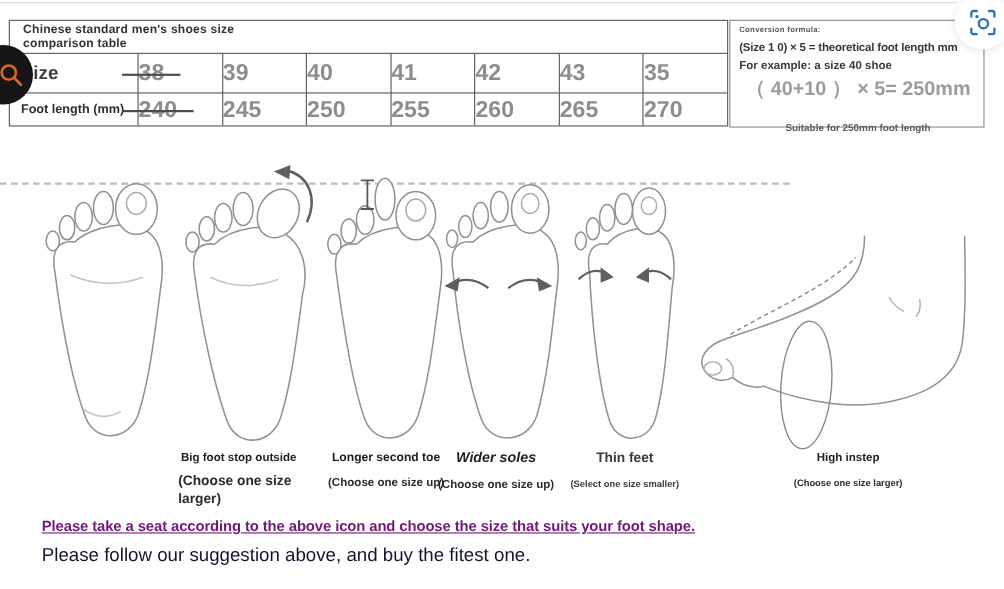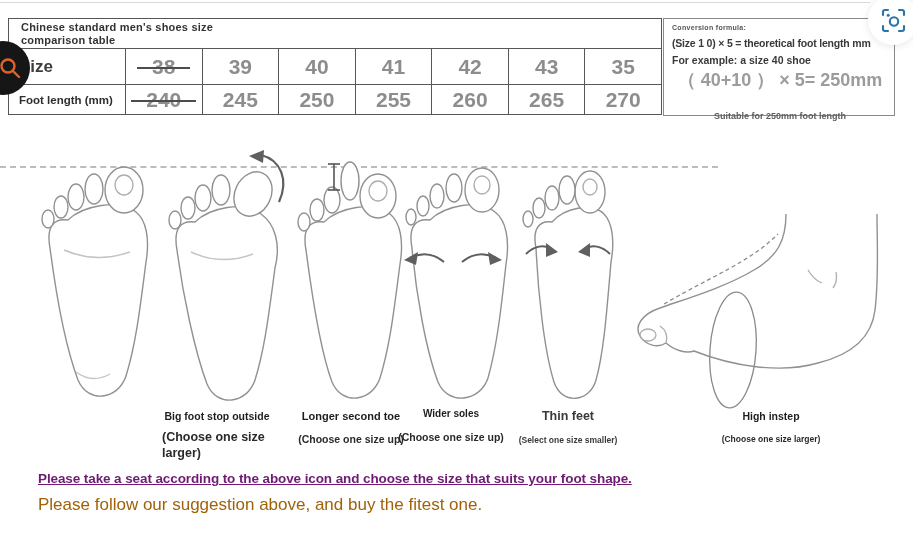--- a/index.html
+++ b/index.html
@@ -5,21 +5,21 @@
   html,body{margin:0;padding:0;background:#fff;}
   .stage{position:relative;width:913px;height:535px;background:#fff;overflow:hidden;
          font-family:"Liberation Sans",sans-serif;color:#333;}
   .top-hairline{position:absolute;left:0;top:2px;width:870px;height:0;border-top:1px solid #d9d9d9;}
 
   
   .size-table{position:absolute;left:8px;top:18px;width:654px;height:97px;border:1px solid #565656;box-sizing:border-box;background:#fff;}
   .tbl-header{height:30px;border-bottom:1px solid #565656;padding:2px 0 0 12px;box-sizing:border-box;}
   .tbl-header div{font-size:11px;font-weight:bold;color:#333;line-height:13px;letter-spacing:.2px;}
   .size-grid{display:grid;grid-template-columns:116px repeat(7,1fr);}
-  .cell{display:flex;align-items:center;justify-content:center;box-sizing:border-box;
+  .cell{display:flex;align-items:center;justify-content:flex-start;box-sizing:border-box;
         font-weight:bold;color:#8d8d8d;border-left:1px solid #565656;}
   .row1{height:35px;font-size:21px;}
   .row2{height:30px;border-top:1px solid #565656;font-size:21px;}
   .label-cell{justify-content:flex-start;padding-left:10px;border-left:none;color:#3d3d3d;}
   .label-size{font-size:17px;}
   .label-foot{font-size:11.5px;color:#2f2f2f;}
   .strike{position:relative;display:inline-block;}
   .strike::after{content:"";position:absolute;left:-15px;right:-15px;top:52%;height:2px;background:#4c4c4c;}
 
   
@@ -41,27 +41,27 @@
   .toe-line{position:absolute;left:0;top:166px;width:718px;height:0;border-top:2px dashed #bcbcbc;}
   .foot{position:absolute;}
   .foot path,.foot ellipse{vector-effect:non-scaling-stroke;}
   .foot-label{position:absolute;text-align:center;color:#1e1e1e;}
   .fl-title{font-weight:bold;}
   .fl-sub{font-weight:bold;color:#2a2a2a;}
 
   .lab1{left:36px;top:410px;width:112px;}  .lab1 .fl-title{font-size:9px;}  .lab1 .fl-sub{font-size:9px;margin-top:11px;}
   .lab2{left:158px;top:410px;width:118px;} .lab2 .fl-title{font-size:10.5px;} .lab2 .fl-sub{font-size:12.5px;margin-top:7px;text-align:left;padding-left:4px;line-height:16px;}
   .lab3{left:294px;top:410px;width:114px;} .lab3 .fl-title{font-size:11px;} .lab3 .fl-sub{font-size:10.5px;margin-top:11px;}
-  .lab4{left:398px;top:408px;width:106px;} .lab4 .fl-title{font-size:10px;} .lab4 .fl-sub{font-size:10.5px;margin-top:12px;}
+  .lab4{left:398px;top:408px;width:106px;} .lab4 .fl-title{font-size:13px;font-style:italic;} .lab4 .fl-sub{font-size:10.5px;margin-top:12px;}
   .lab5{left:514px;top:409px;width:108px;} .lab5 .fl-title{font-size:12.5px;color:#3a3a3a;} .lab5 .fl-sub{font-size:8.5px;margin-top:12px;color:#3a3a3a;}
   .lab6{left:714px;top:410px;width:114px;} .lab6 .fl-title{font-size:10.5px;} .lab6 .fl-sub{font-size:8.5px;margin-top:12px;}
 
   
   .footer-line1{position:absolute;left:38px;top:471px;font-size:13.5px;font-weight:bold;color:#701a75;letter-spacing:-.1px;text-decoration:underline;}
-  .footer-line2{position:absolute;left:38px;top:495px;font-size:17px;color:#a16207;}
+  .footer-line2{position:absolute;left:38px;top:495px;font-size:17px;color:#0f172a;}
 </style>
 </head>
 <body>
 
 <div class="stage">
 
   <div class="top-hairline"></div>
 
   <section class="size-table">
     <div class="tbl-header">

